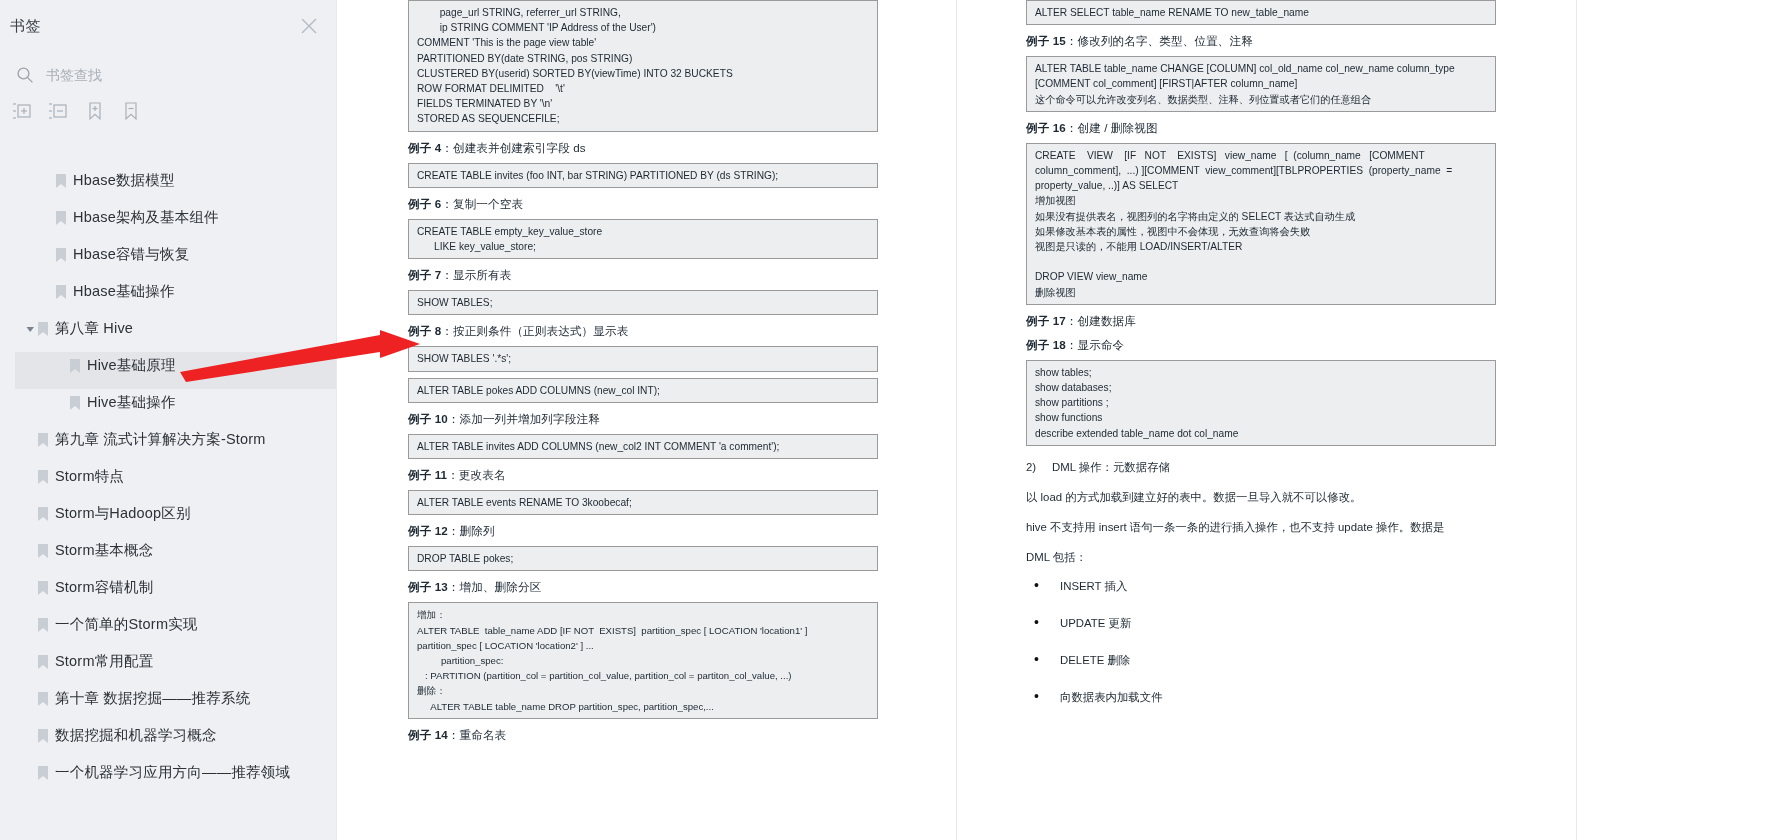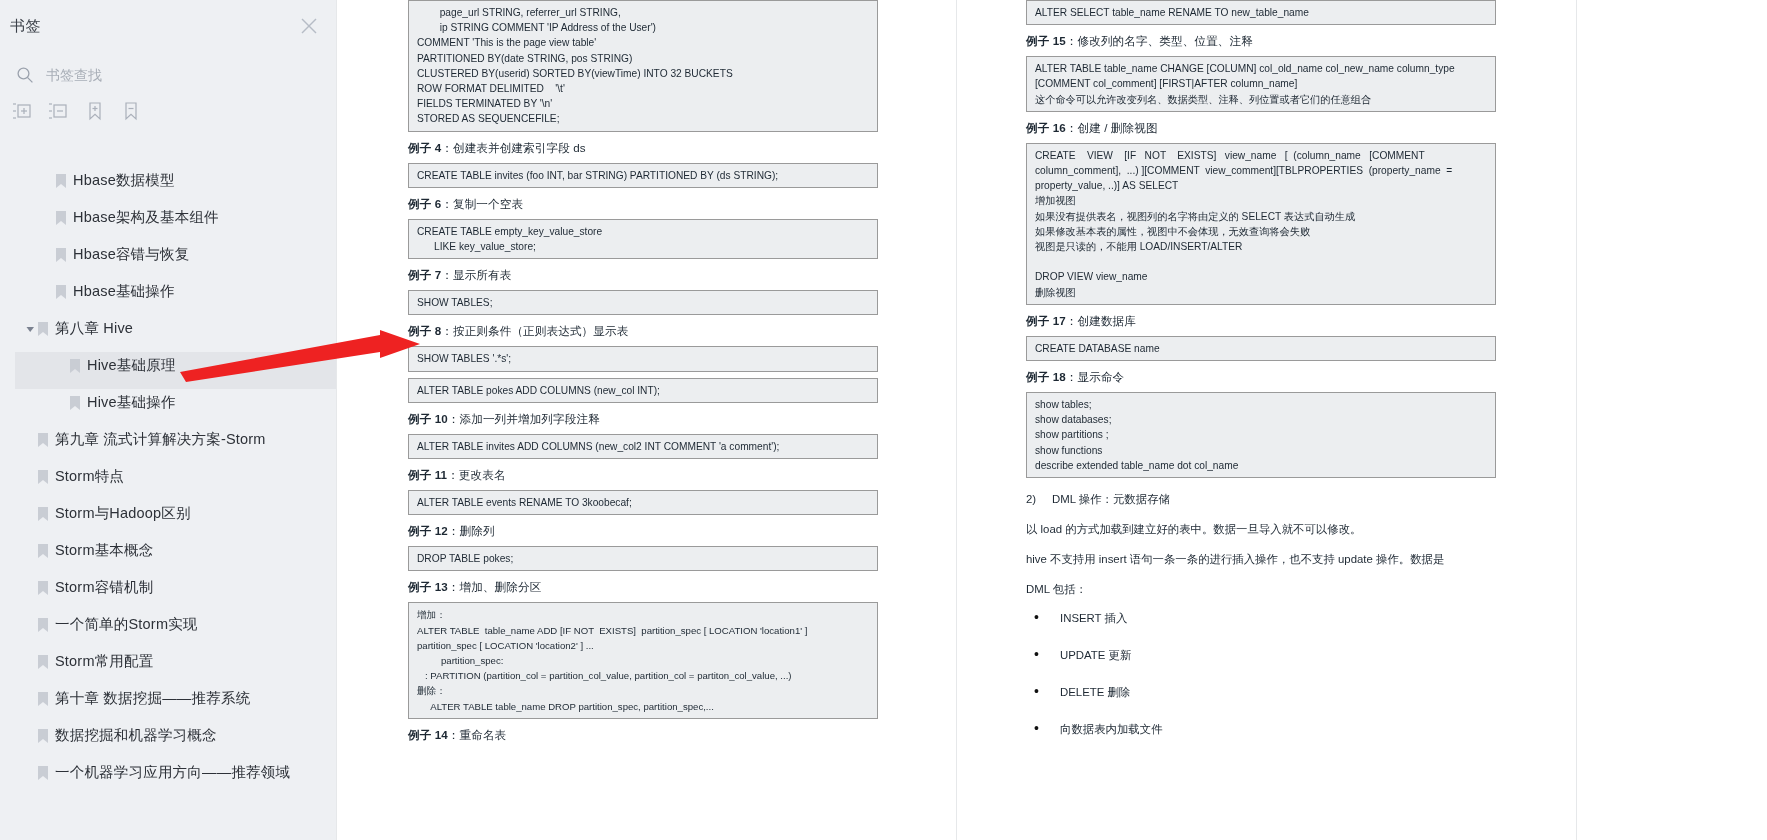--- a/index.html
+++ b/index.html
@@ -463,21 +463,20 @@
 column_comment],  ...) ][COMMENT  view_comment][TBLPROPERTIES  (property_name  =
 property_value, ..)] AS SELECT
 增加视图
 如果没有提供表名，视图列的名字将由定义的 SELECT 表达式自动生成
 如果修改基本表的属性，视图中不会体现，无效查询将会失败
 视图是只读的，不能用 LOAD/INSERT/ALTER
 
 DROP VIEW view_name
 删除视图</div>
       <div class="ex-head"><b>例子 17</b><span>：创建数据库</span></div>
-      <div class="codebox">CREATE DATABASE name</div>
       <div class="ex-head"><b>例子 18</b><span>：显示命令</span></div>
       <div class="codebox">show tables;
 show databases;
 show partitions ;
 show functions
 describe extended table_name dot col_name</div>
       <div class="num-item"><span class="n">2)</span><span>DML 操作：元数据存储</span></div>
       <div class="body-para">以 load 的方式加载到建立好的表中。数据一旦导入就不可以修改。</div>
       <div class="body-para">hive 不支持用 insert 语句一条一条的进行插入操作，也不支持 update 操作。数据是</div>
       <div class="body-para">DML 包括：</div>

